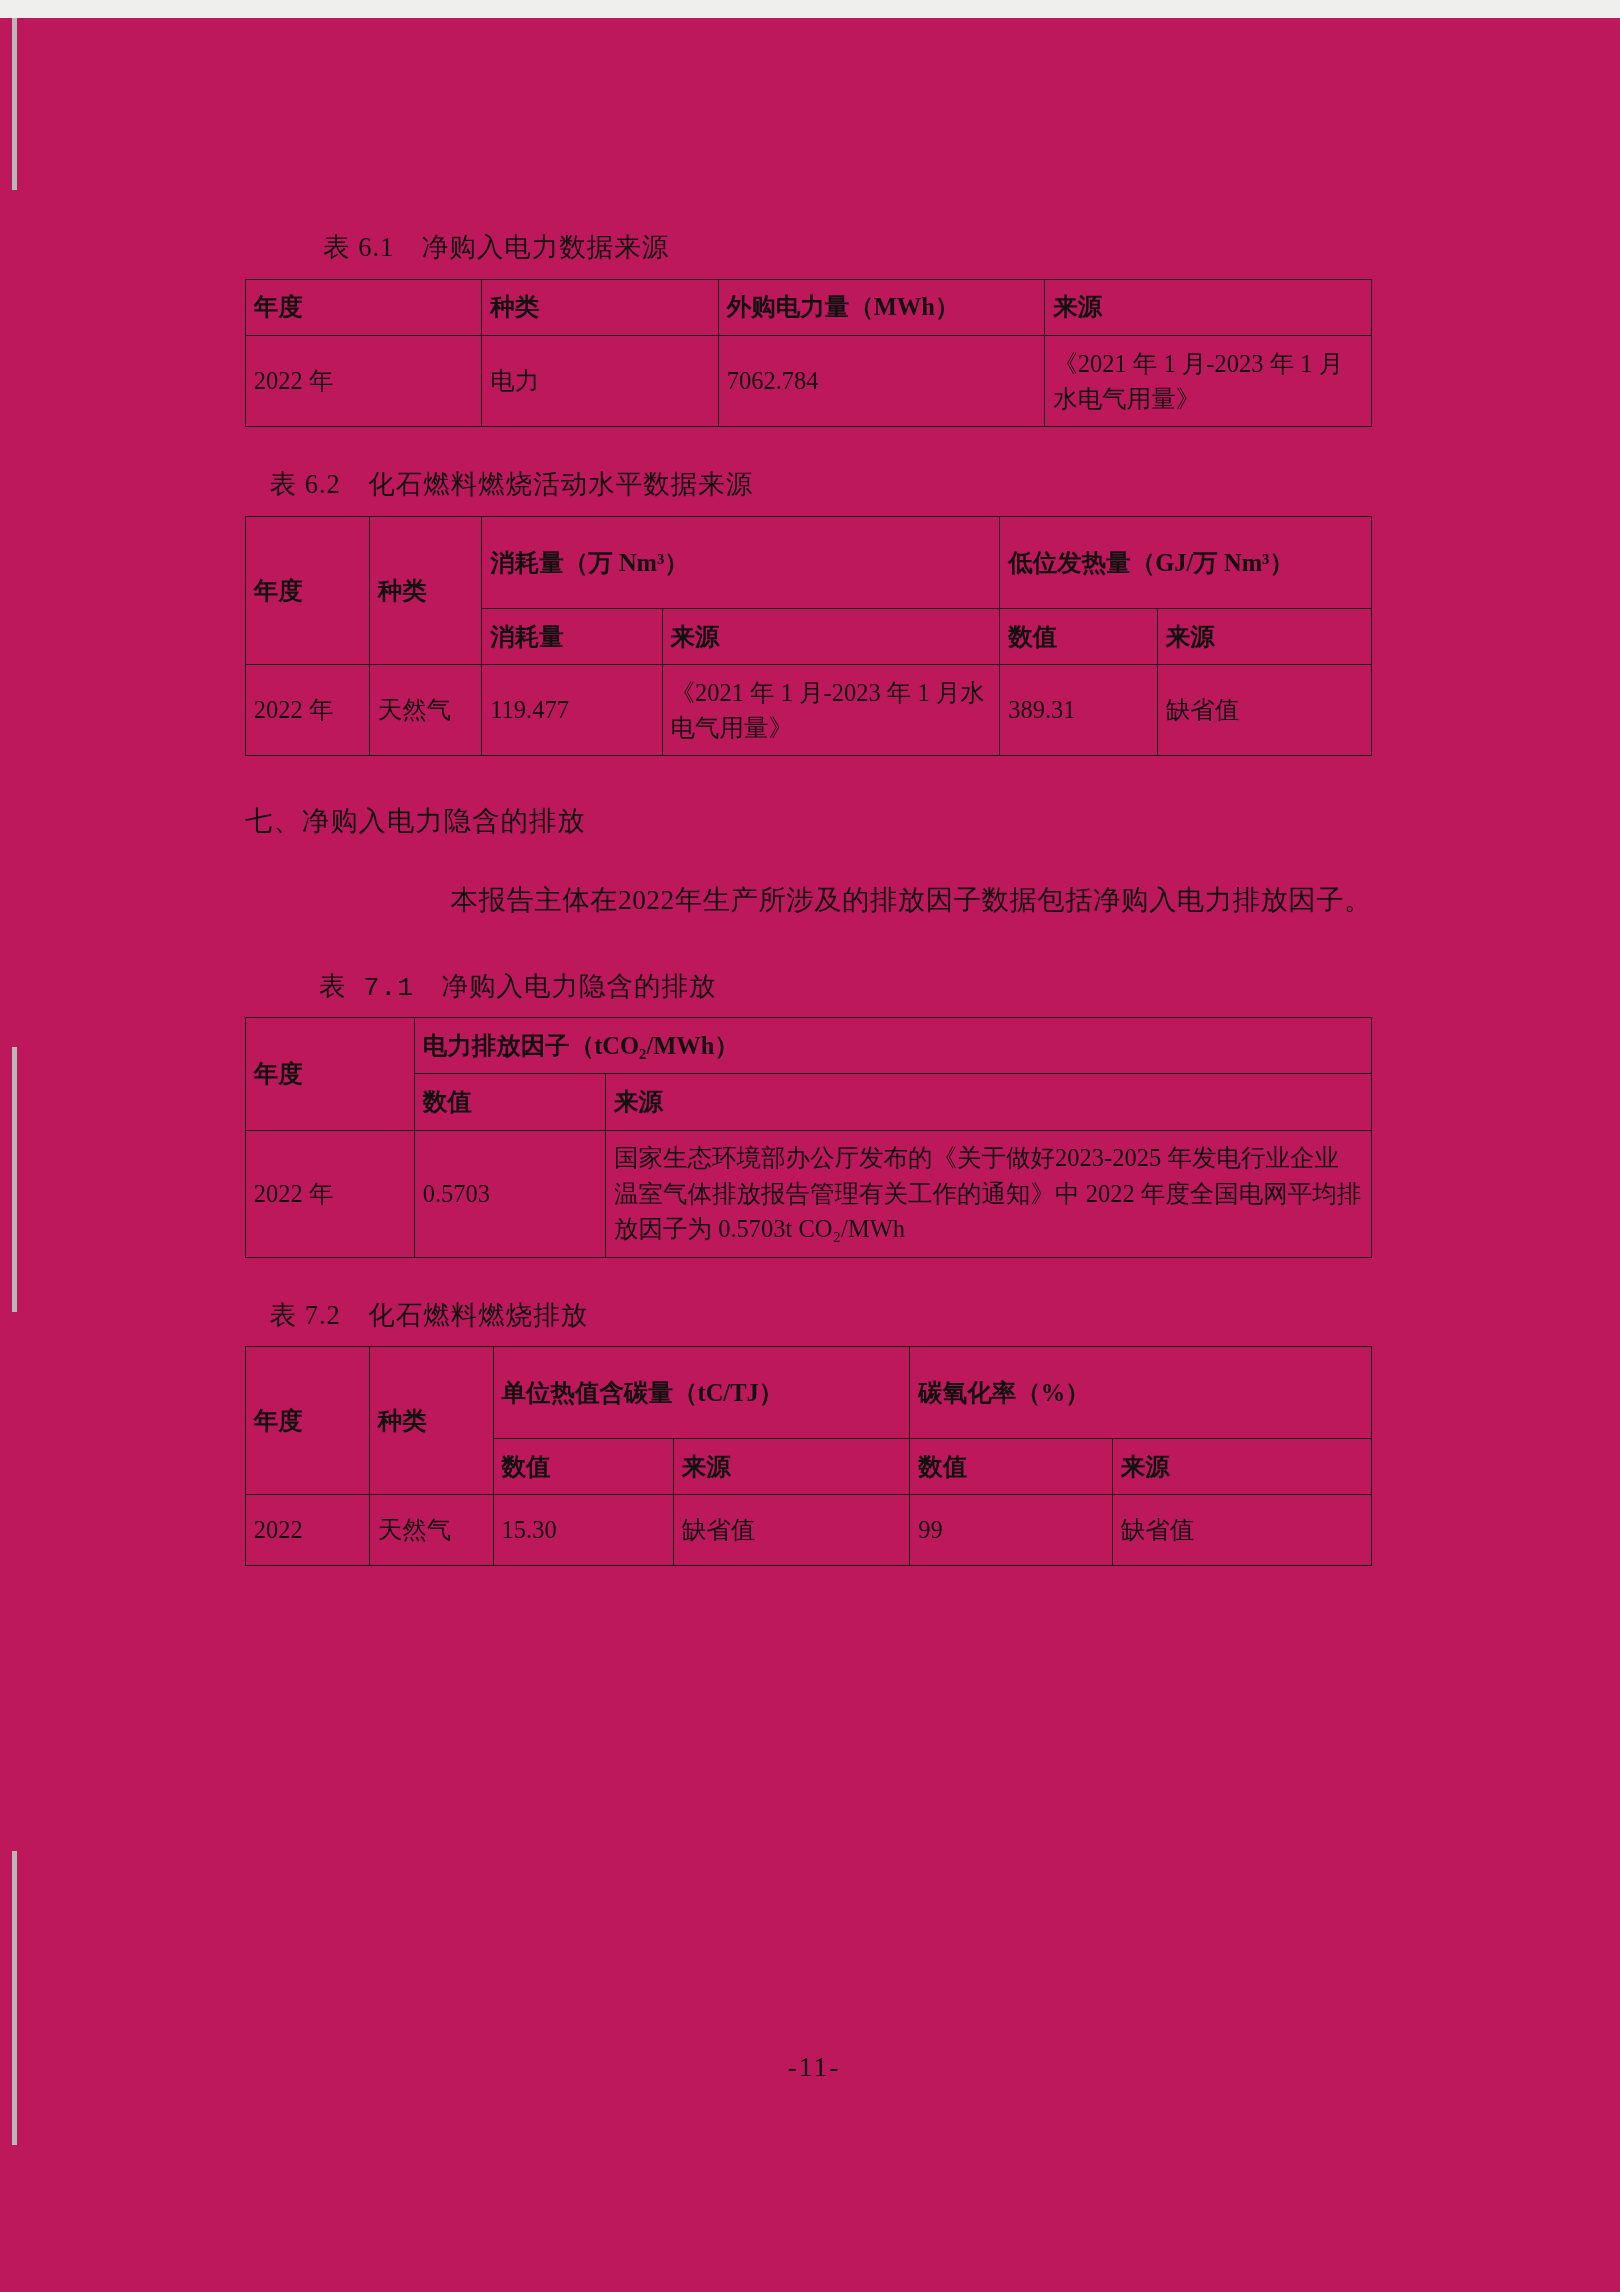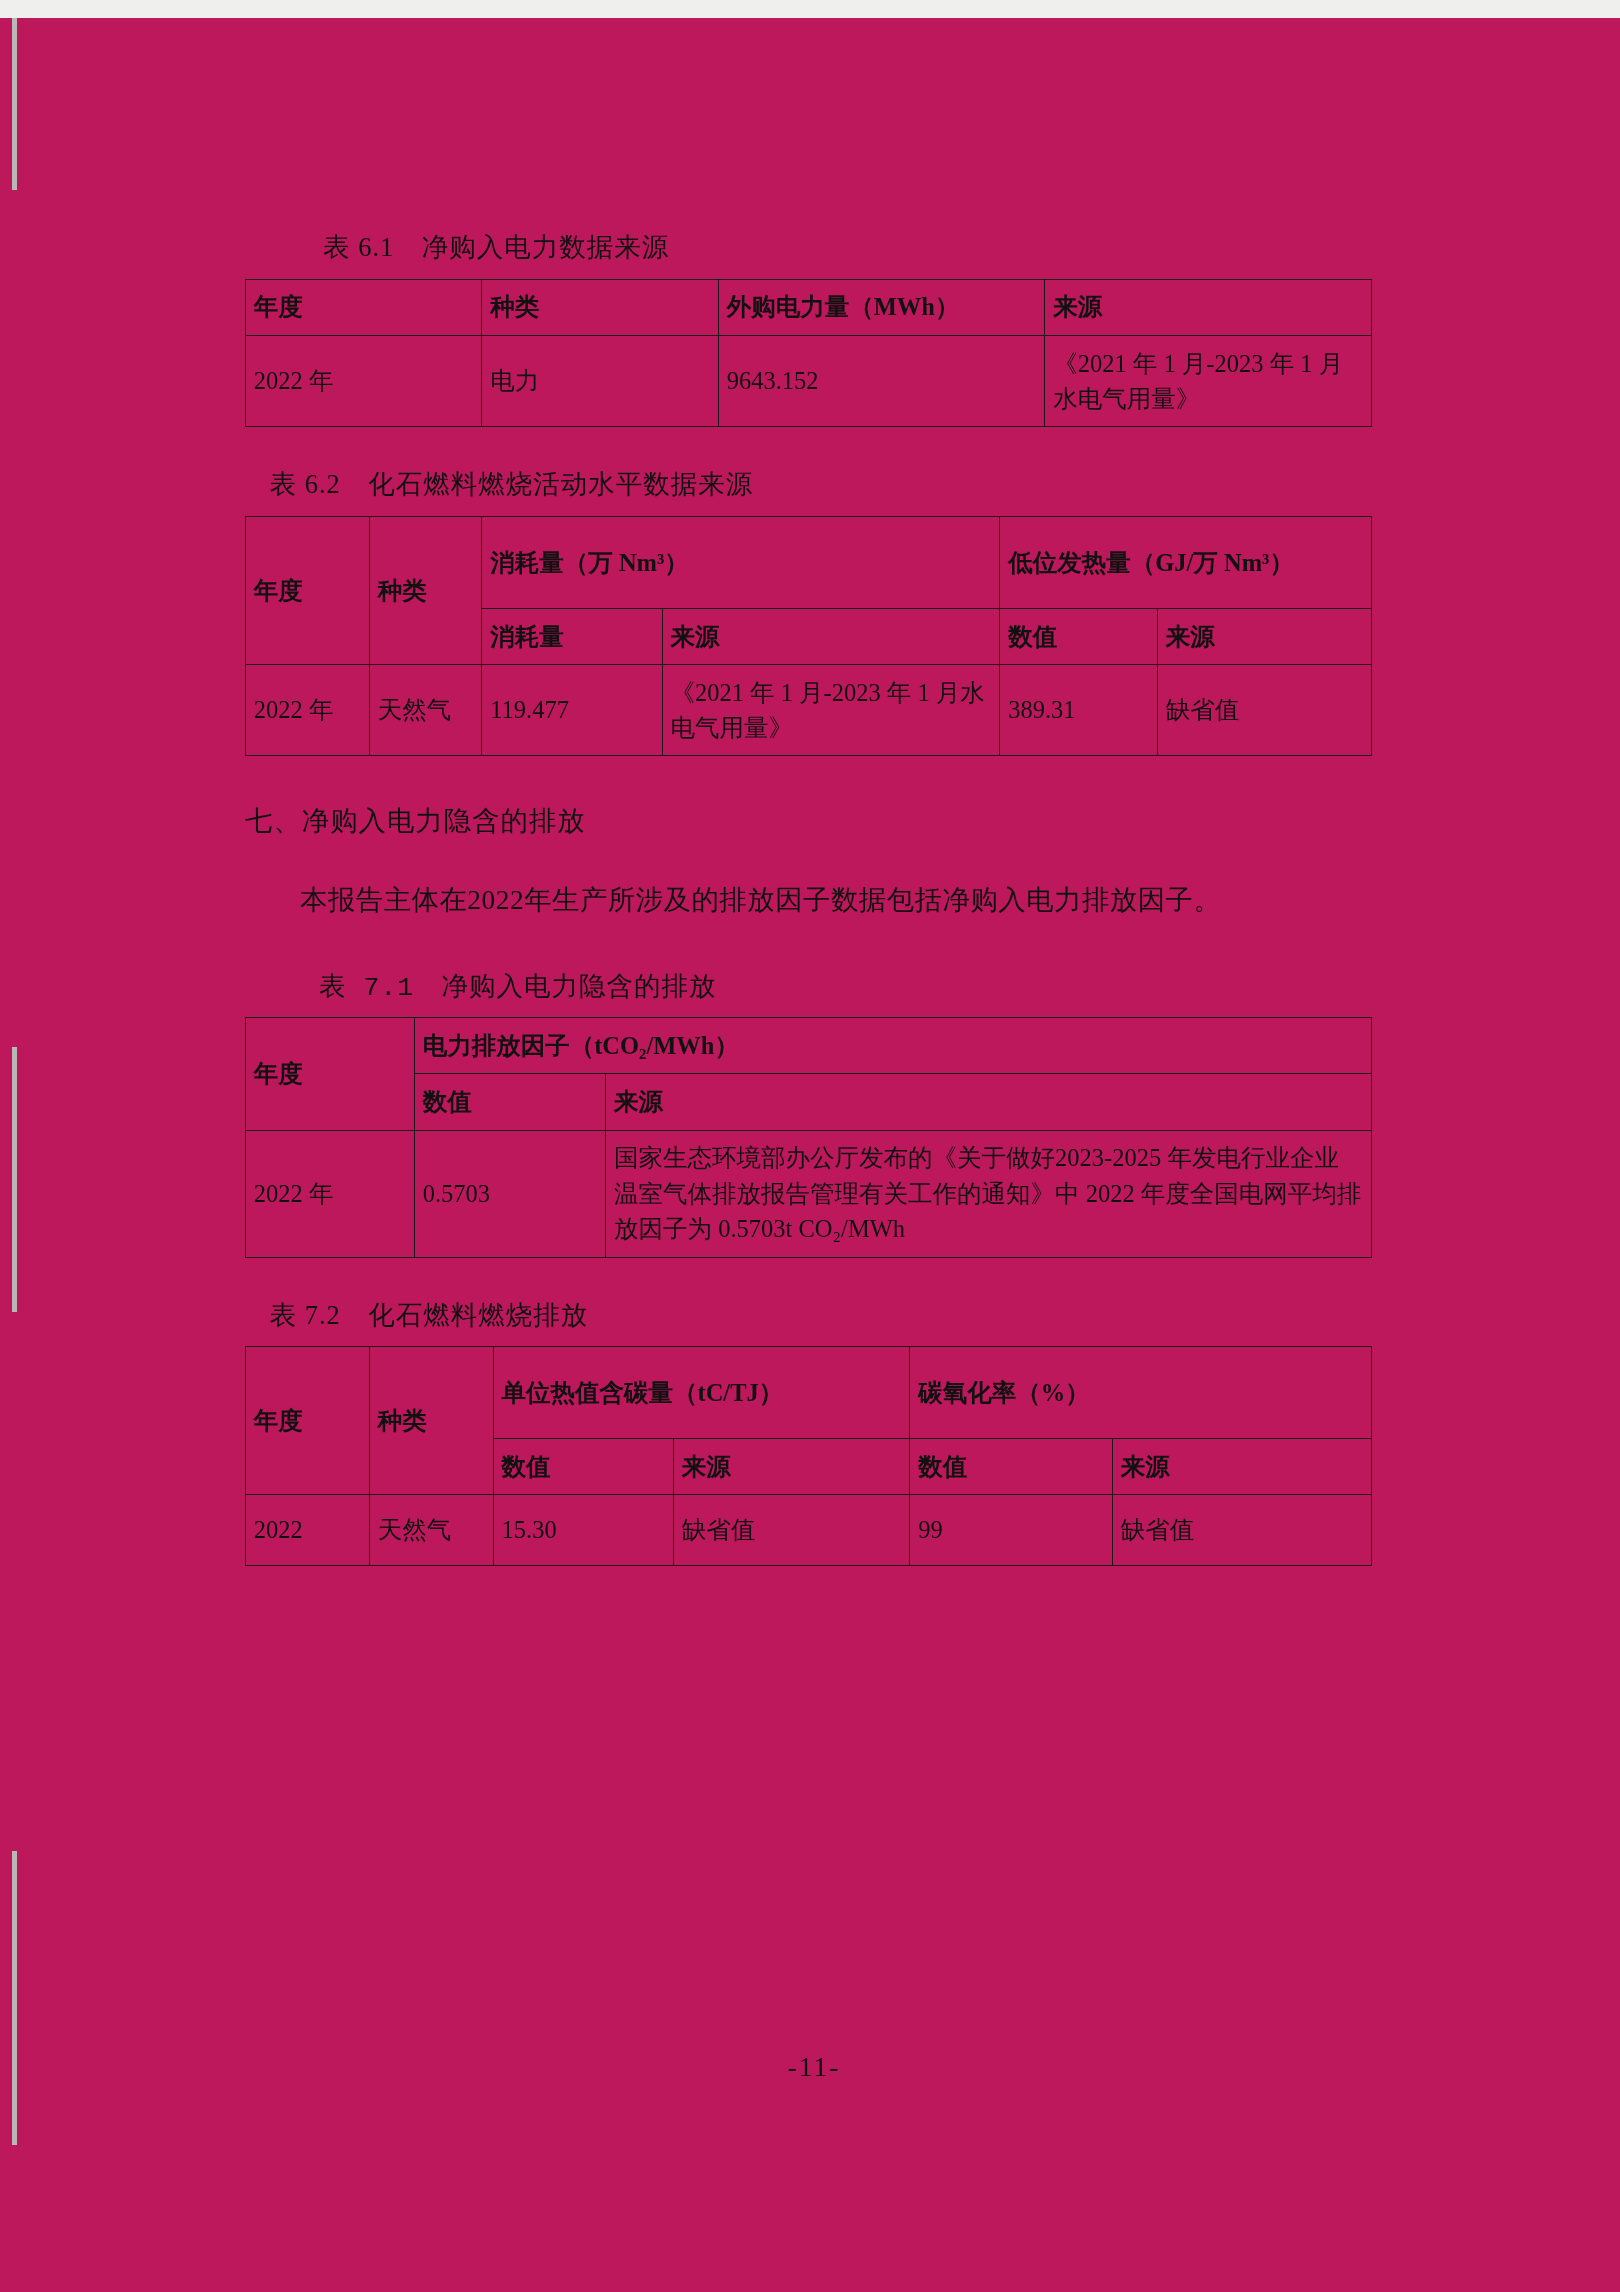--- a/index.html
+++ b/index.html
@@ -69,20 +69,21 @@
     font-size: 27.4px;
     margin: 47px 0 0 0;
     letter-spacing: 1px;
   }
   .body-par {
     font-size: 27.4px;
     line-height: 2.05;
     margin: 33px 0 0 0;
     text-indent: 55px;
     letter-spacing: 0.5px;
+    text-align: right;
   }
   .spacer-md { height: 39px; }
 
   .page-number {
     position: absolute;
     left: 8px;
     right: 0;
     top: 2034px;
     text-align: center;
     font-size: 27.4px;
@@ -114,21 +115,21 @@
           <th>年度</th>
           <th>种类</th>
           <th>外购电力量（MWh）</th>
           <th>来源</th>
         </tr>
       </thead>
       <tbody>
         <tr class="taller">
           <td>2022 年</td>
           <td>电力</td>
-          <td>9643.152</td>
+          <td>7062.784</td>
           <td>《2021 年 1 月-2023 年 1 月水电气用量》</td>
         </tr>
       </tbody>
     </table>
 
     <div class="spacer-md"></div>
 
     <div class="table-caption cap-indent-2">表 6.2　化石燃料燃烧活动水平数据来源</div>
     <table class="doc">
       <colgroup>

